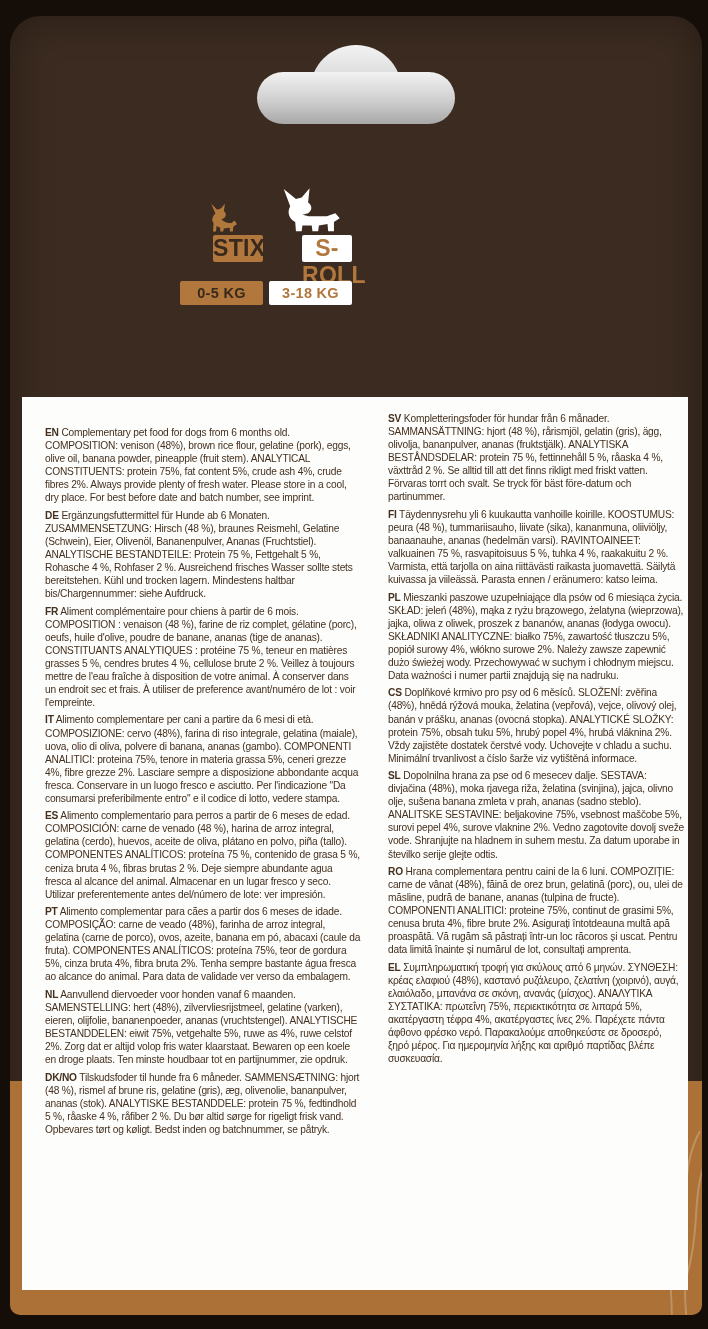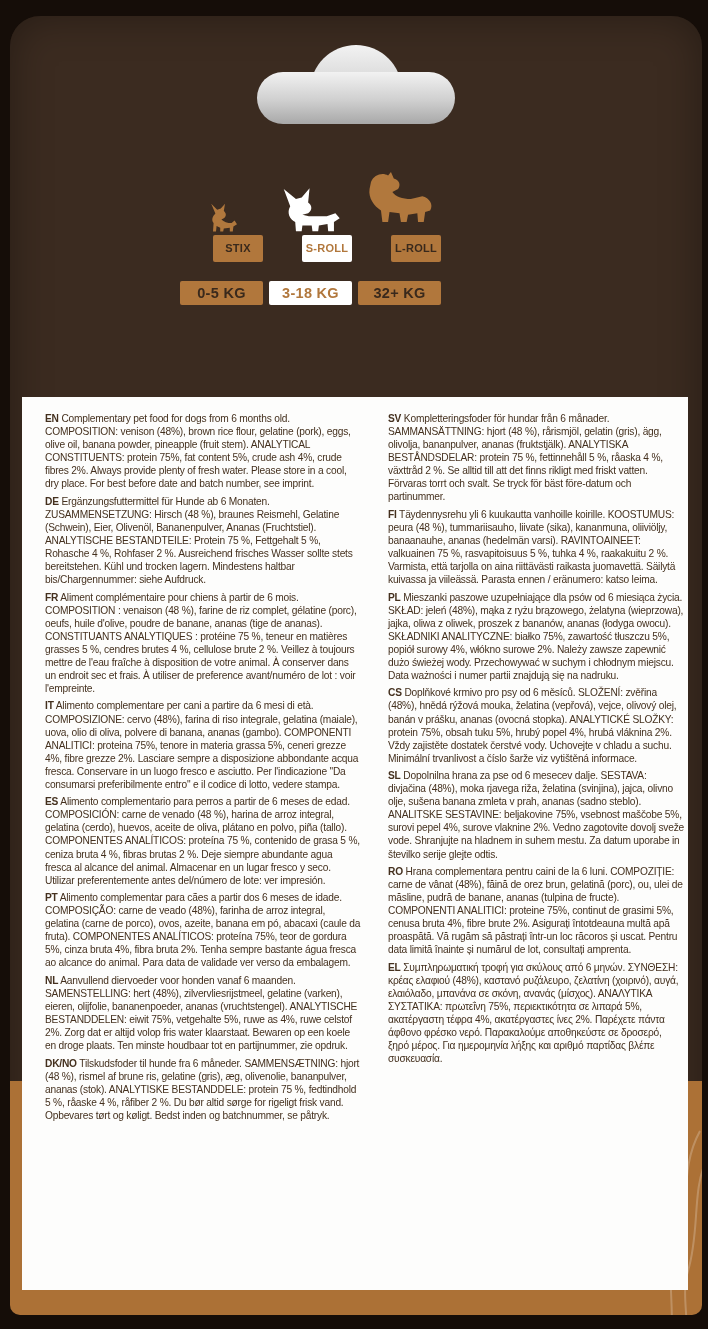--- a/index.html
+++ b/index.html
@@ -25,42 +25,42 @@
   .size-chart{
     position:absolute;left:170px;top:150px;width:352px;
     display:flex;gap:6px;
   }
   .size-col{width:83px;display:flex;flex-direction:column;}
   .dog-slot{height:66px;display:flex;align-items:flex-end;justify-content:center;}
   .cell{
     background:#b1773c;color:#39291c;text-align:center;font-weight:bold;
     border-radius:2px;letter-spacing:.3px;
   }
-  .cell.name{margin-top:3px;height:27px;line-height:27px;font-size:11px;margin-left:33px;}
+  .cell.name{margin-top:3px;height:27px;line-height:27px;font-size:23px;margin-left:33px;}
   .cell.weight{margin-top:19px;height:24px;line-height:24px;font-size:14.5px;}
   .size-col.hl .cell{background:#ffffff;color:#b1773c;}
   .banner{
     position:absolute;left:186px;width:320px;background:#b1773c;color:#39291c;
     text-align:center;border-radius:2px;font-weight:bold;
   }
   .banner.strips{top:434px;height:31px;line-height:31px;}
   .strips-word{color:#fdf6ea;font-size:19px;letter-spacing:.5px;margin-right:6px;}
   .strips-rest{font-size:14.5px;letter-spacing:.2px;}
   .banner.supervision{top:470px;height:38px;padding-top:3px;box-sizing:border-box;}
   .sup1{font-size:14px;letter-spacing:.2px;line-height:17px;}
   .sup2{font-size:12px;letter-spacing:.1px;line-height:15px;}
   
   .info-panel{
     position:absolute;left:12px;top:381px;width:666px;height:893px;
     background:#fdfdfc;box-sizing:border-box;
     padding:15px 14px 10px 23px;
     display:flex;gap:27px;overflow:hidden;
   }
   .info-col{color:#44301e;font-size:10.2px;line-height:1.28;letter-spacing:-.2px;}
-  .info-col.left{width:316px;flex:none;}
+  .info-col.left{width:316px;flex:none;margin-top:14px;}
   .info-col.right{width:296px;flex:none;}
   .info-col p{margin:0 0 4.5px 0;}
   .lang-code{font-weight:bold;}
   .dog{display:block;}
   .dog.caramel{color:#b1783d;}
   .dog.white{color:#ffffff;}
 </style>
 </head>
 <body>
 
@@ -98,29 +98,20 @@
     </div>
     <div class="size-col hl">
       <div class="dog-slot">
         <svg class="dog white" width="66" height="46" viewBox="0 0 92 64" fill="currentColor">
           <path d="M17,28 L8,4 L25,18 L33,16 L44,3 L42,23 C48,27 48,34 42,38 L34,40 L43,42 L68,42 L80,38 L86,45 L78,50 L78,63 L70,63 L69,53 L57,55 L56,63 L48,63 L47,55 L34,55 L33,63 L25,63 L24,50 C16,46 12,37 17,28 Z"></path>
         </svg>
       </div>
       <div class="cell name">S-ROLL</div>
       <div class="cell weight">3-18 KG</div>
     </div>
-    <div class="size-col">
-      <div class="dog-slot">
-        <svg class="dog caramel" width="77" height="63" viewBox="0 0 108 88" fill="currentColor">
-          <path d="M14,18 C18,8 30,4 38,9 L42,4 L46,13 C54,15 56,22 52,28 L44,32 C48,38 58,42 70,42 L86,38 C96,40 102,50 97,58 L90,60 L88,74 L80,74 L79,62 L66,64 L64,74 L56,74 L54,62 L40,60 L38,74 L30,74 L28,58 C18,52 10,40 12,28 Z"></path>
-        </svg>
-      </div>
-      <div class="cell name">L-ROLL</div>
-      <div class="cell weight">32+ KG</div>
-    </div>
   </div>
 
   <div class="banner strips">
     <span class="strips-word">STRIPS</span><span class="strips-rest">PERFECT FOR DOGS OF ALL SIZES</span>
   </div>
 
   <div class="banner supervision">
     <div class="sup1">SIZE MATTERS AND SUPERVISION COUNTS!</div>
     <div class="sup2">PUPPIES GET THEIR LICENCE TO CHEW AT 6 MONTHS</div>
   </div>

